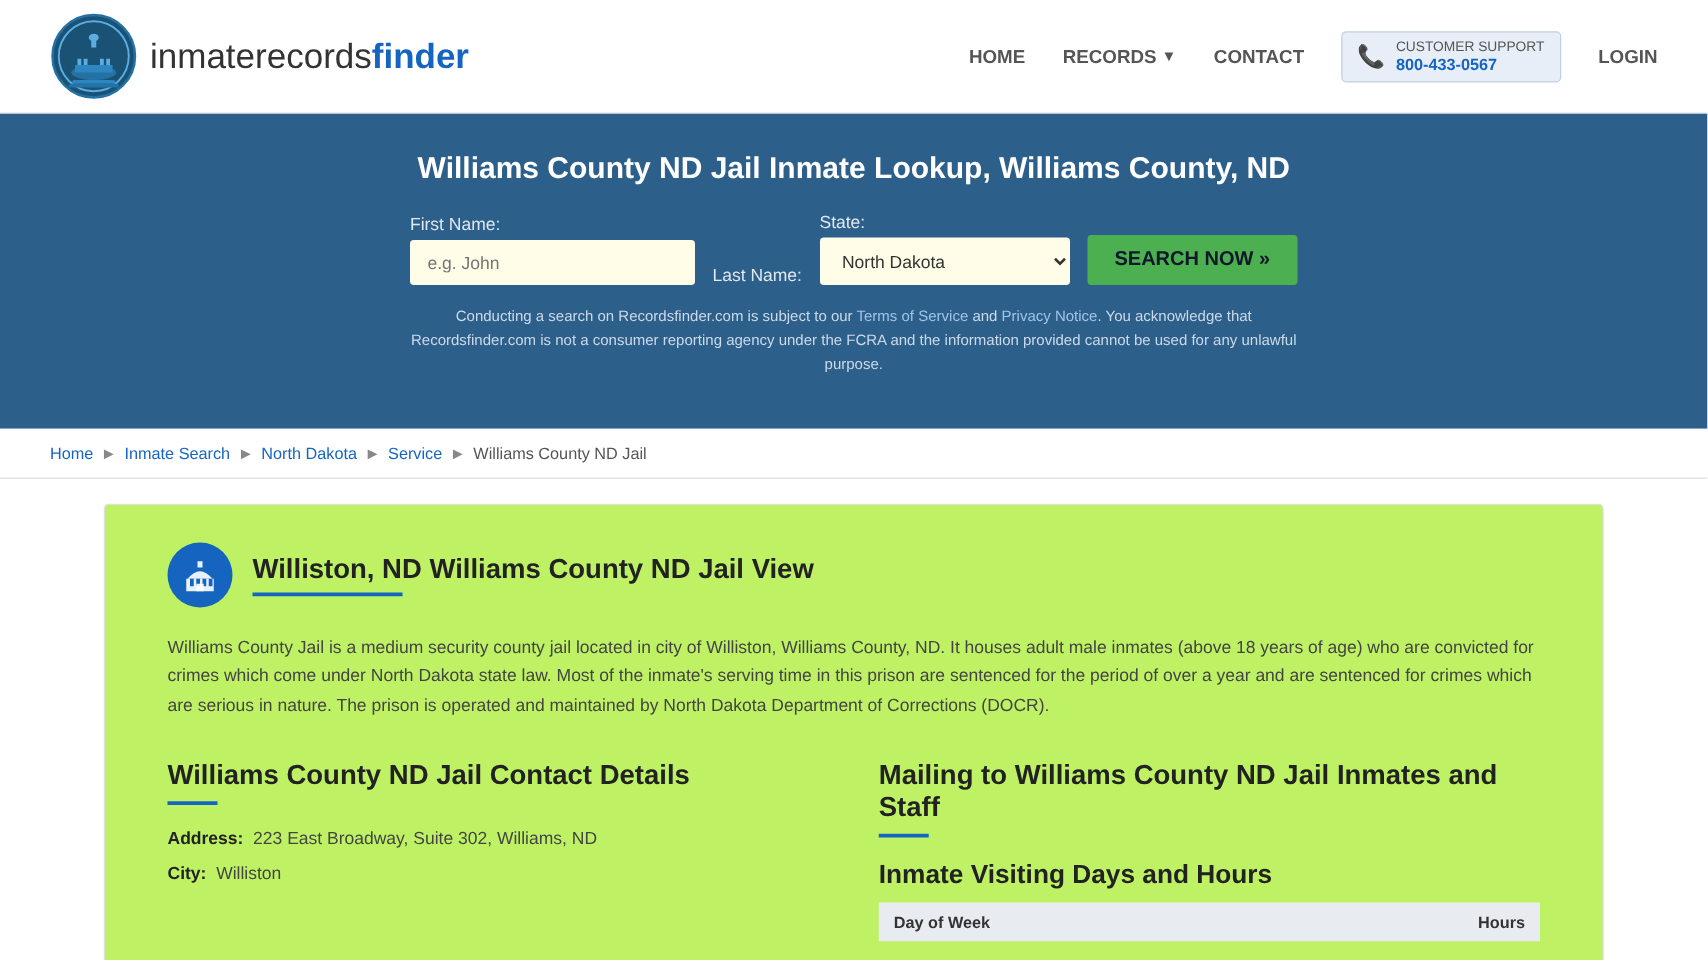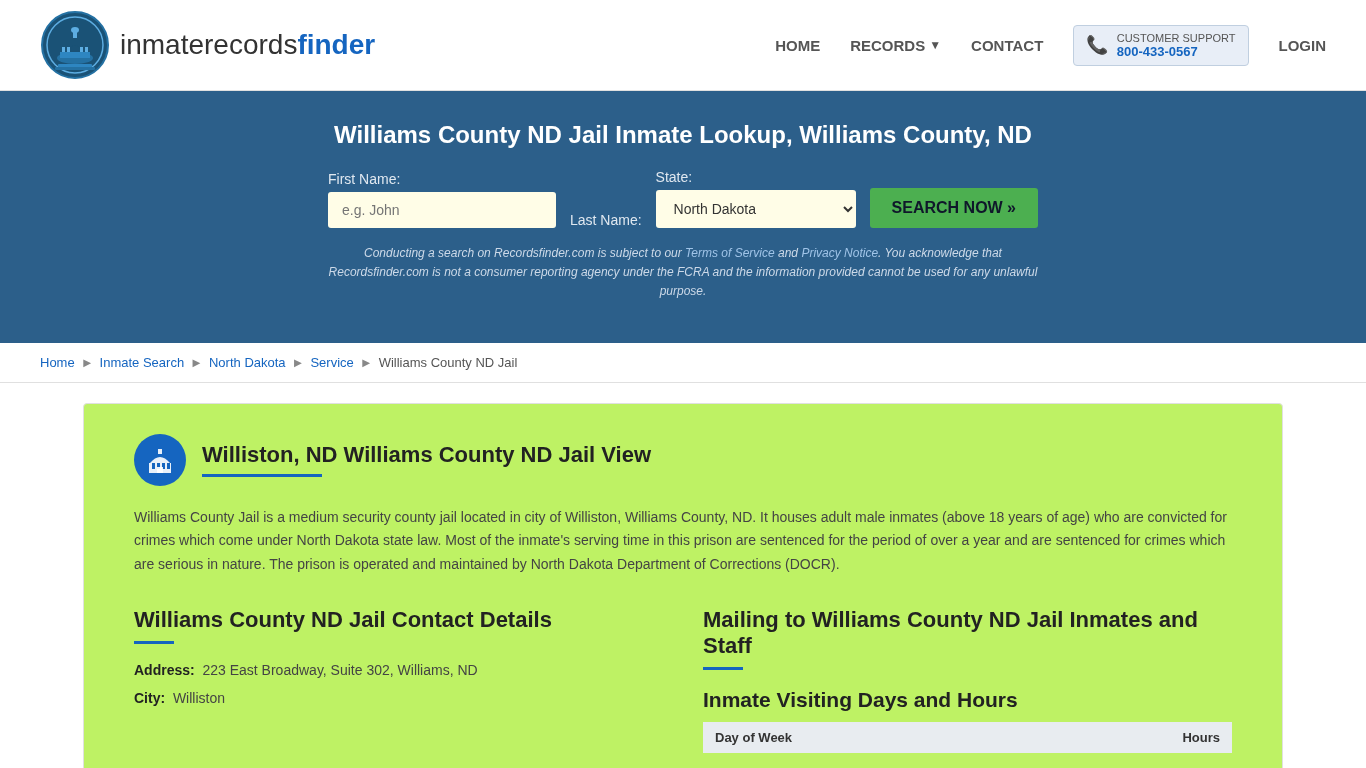--- a/index.html
+++ b/index.html
@@ -125,21 +125,20 @@
       cursor: pointer;
       text-transform: uppercase;
       white-space: nowrap;
     }
     #disclaimer {
       font-size: 12px;
       color: #ccd9e8;
       max-width: 720px;
       margin: 16px auto;
       line-height: 1.6;
-      font-style: italic;
     }
     #disclaimer a { color: #a0c4e8; }
 
     
     #breadcrumb {
       display: flex;
       align-items: center;
       gap: 6px;
       padding: 12px 40px;
       font-size: 13px;

